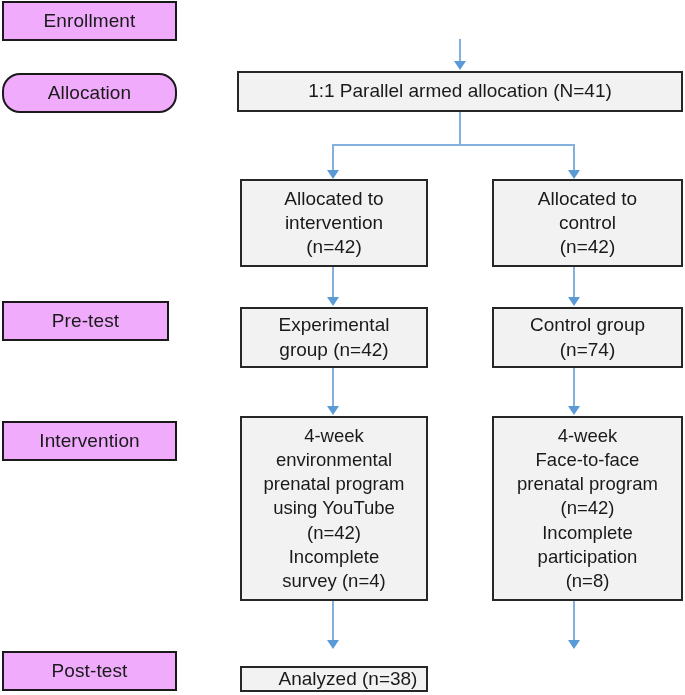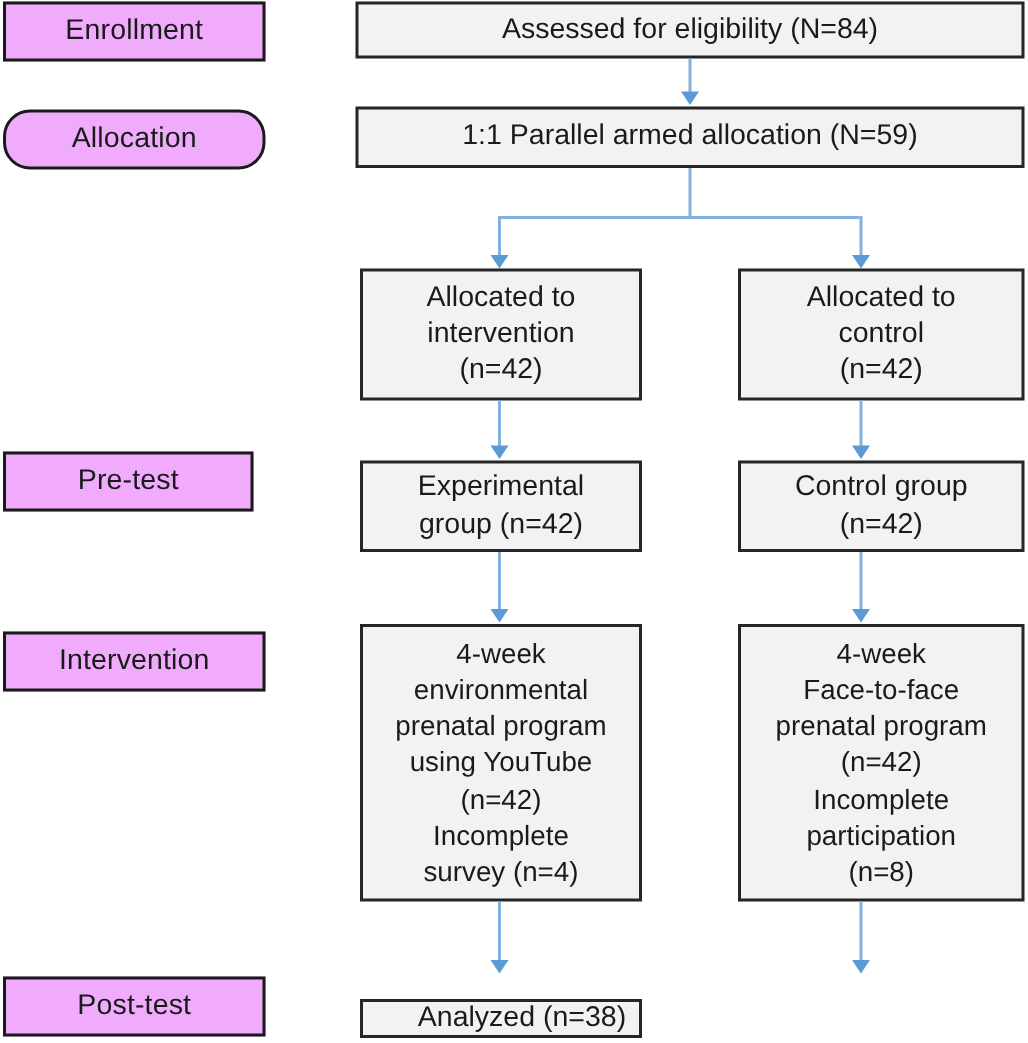--- a/index.html
+++ b/index.html
@@ -75,26 +75,25 @@
   <div class="stage-label" style="left:2px;  top:1px;   width:175px; height:40px;">Enrollment</div>
 
   <div class="stage-label" style="left:2px;  top:73px;  width:175px; height:40px;border-radius:18px;">Allocation</div>
 
   <div class="stage-label" style="left:2px;  top:301px; width:167px; height:40px;">Pre-test</div>
 
   <div class="stage-label" style="left:2px;  top:421px; width:175px; height:40px;">Intervention</div>
 
   <div class="stage-label" style="left:2px;  top:651px; width:175px; height:40px;">Post-test</div>
 
-  <div class="flow-box" style="left:237px; top:1px; width:446px; height:38px;">Assessed for eligibility (N=84)</div>
 
   <div class="conn-v" style="left:459px; top:39px; height:23px;"></div>
   <div class="arrow-head" style="left:454px; top:61px;"></div>
 
-  <div class="flow-box" style="left:237px; top:71px; width:446px; height:41px;">1:1 Parallel armed allocation (N=59)</div>
+  <div class="flow-box" style="left:237px; top:71px; width:446px; height:41px;">1:1 Parallel armed allocation (N=41)</div>
 
   <div class="conn-v" style="left:459px; top:112px; height:33px;"></div>
   <div class="conn-h" style="left:332px; top:144px; width:241px;"></div>
   <div class="conn-v" style="left:332px; top:144px; height:27px;"></div>
   <div class="arrow-head" style="left:327px; top:170px;"></div>
   <div class="conn-v" style="left:573px; top:144px; height:27px;"></div>
   <div class="arrow-head" style="left:568px; top:170px;"></div>
 
   <div class="flow-box" style="left:240px; top:179px; width:188px; height:88px;">Allocated to
 intervention
@@ -106,21 +105,21 @@
 
   <div class="conn-v" style="left:332px; top:267px; height:31px;"></div>
   <div class="arrow-head" style="left:327px; top:297px;"></div>
   <div class="conn-v" style="left:573px; top:267px; height:31px;"></div>
   <div class="arrow-head" style="left:568px; top:297px;"></div>
 
   <div class="flow-box" style="left:240px; top:307px; width:188px; height:61px;">Experimental
 group (n=42)</div>
 
   <div class="flow-box" style="left:492px; top:307px; width:191px; height:61px;">Control group
-(n=42)</div>
+(n=74)</div>
 
   <div class="conn-v" style="left:332px; top:368px; height:39px;"></div>
   <div class="arrow-head" style="left:327px; top:406px;"></div>
   <div class="conn-v" style="left:573px; top:368px; height:39px;"></div>
   <div class="arrow-head" style="left:568px; top:406px;"></div>
 
   <div class="flow-box tall" style="left:240px; top:416px; width:188px; height:185px;">4-week
 environmental
 prenatal program
 using YouTube

